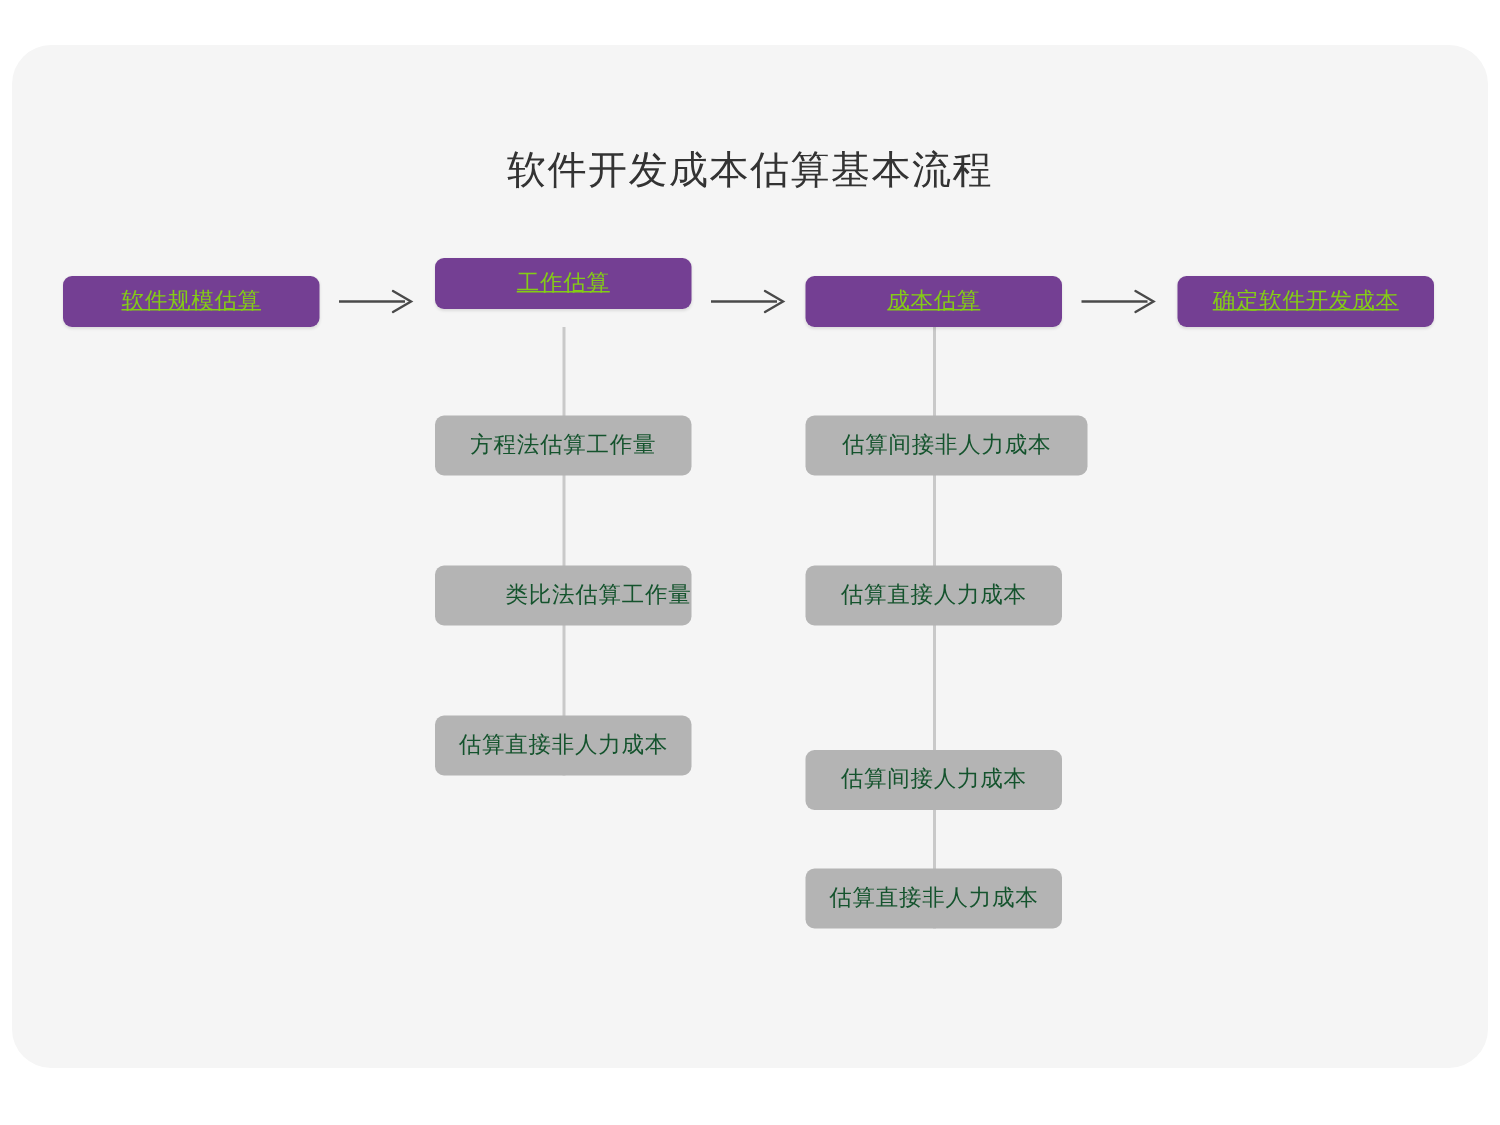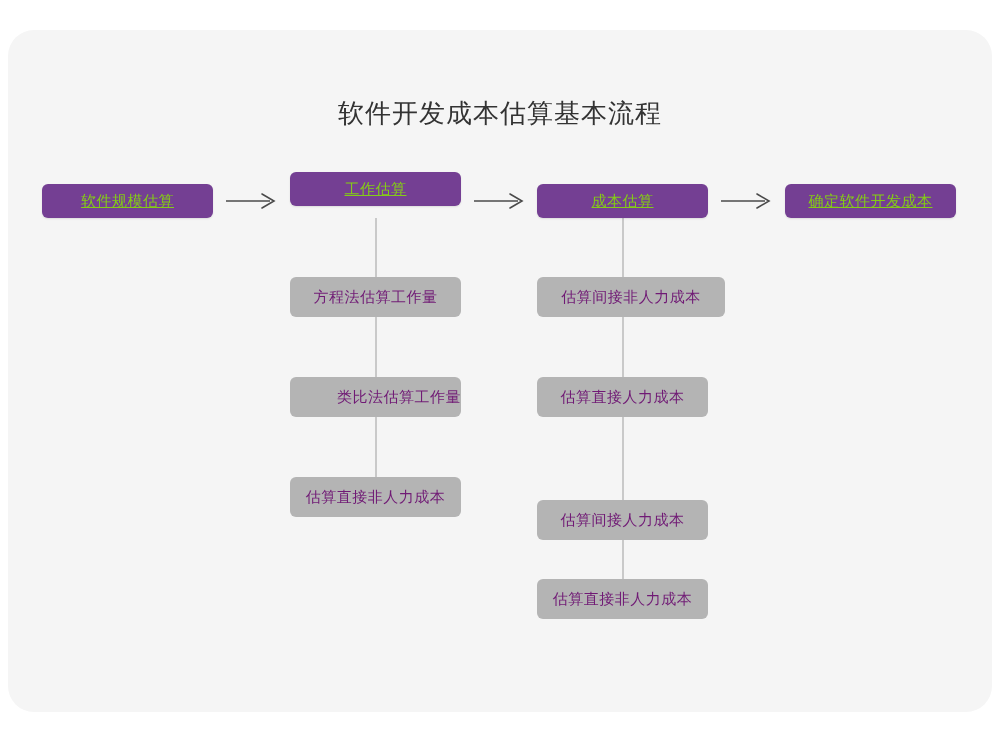--- a/index.html
+++ b/index.html
@@ -67,21 +67,21 @@
     box-shadow: 0 1px 2px rgba(0,0,0,0.10);
     text-decoration: underline;
   }
 
   
   .node-secondary {
     position: absolute;
     height: 40px;
     background: #b4b4b4;
     border-radius: 6px;
-    color: #701a75;
+    color: #14532d;
     font-size: 15px;
     line-height: 40px;
     text-align: center;
     white-space: nowrap;
     letter-spacing: 0.5px;
   }
 
   
   .arrow {
     position: absolute;

